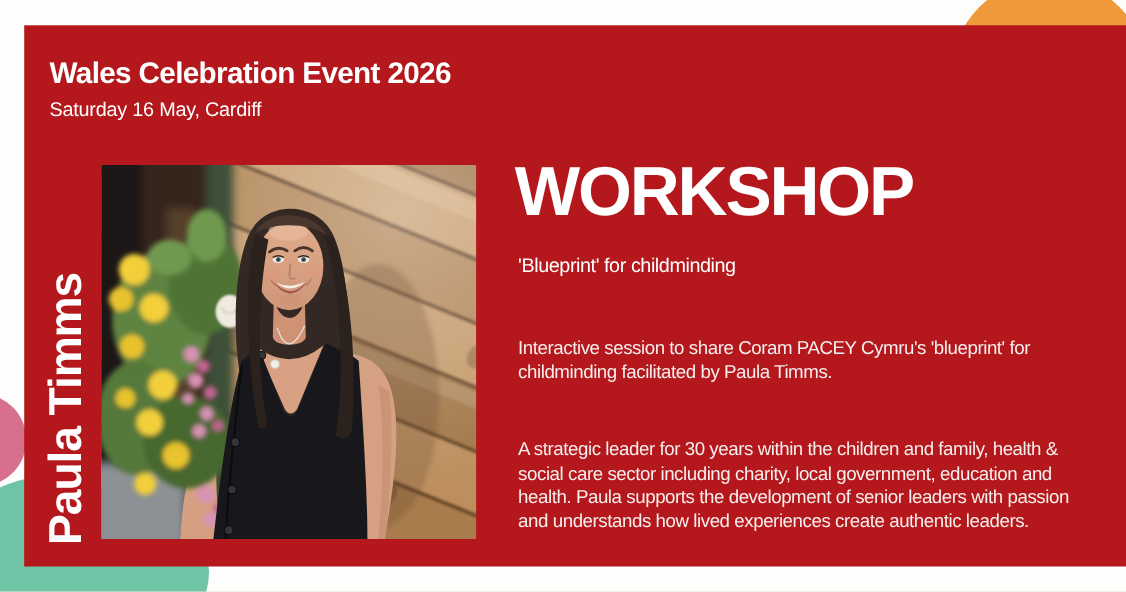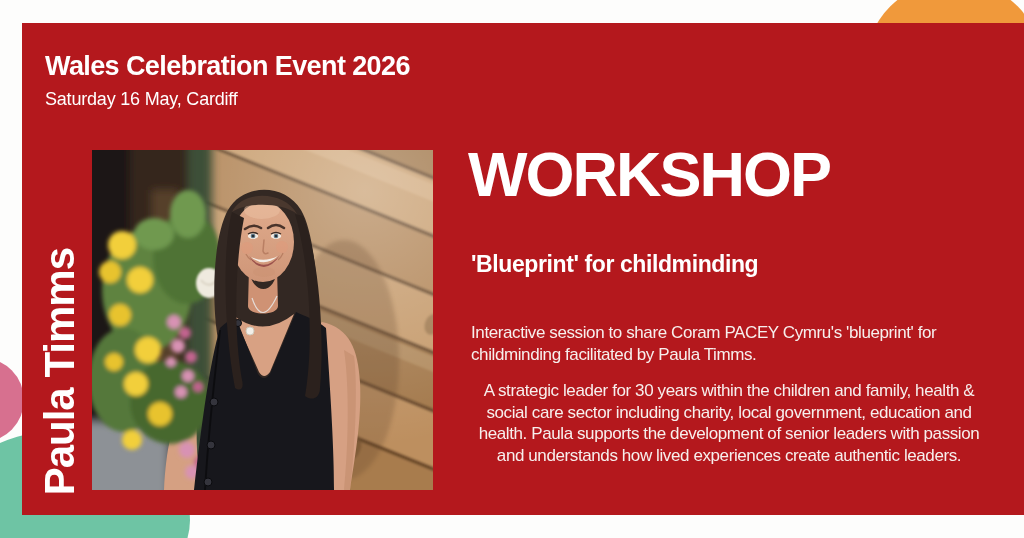--- a/index.html
+++ b/index.html
@@ -46,31 +46,31 @@
     overflow:hidden;
   }
   .photo svg{display:block;}
   .workshop-heading{
     position:absolute;left:446px;top:120px;
     font-size:63px;font-weight:bold;letter-spacing:-2px;
     color:var(--heading-white,#FFFFFF);
     line-height:1;
   }
   .session-title{
-    position:absolute;left:449px;top:228px;
-    font-size:23px;font-weight:bold;letter-spacing:-0.4px;
+    position:absolute;left:449px;top:208px;
+    font-size:18px;font-weight:normal;letter-spacing:-0.4px;
     color:var(--heading-white,#FFFFFF);
   }
   .body-text{
     position:absolute;left:449px;margin:0;width:516px;
     font-size:17px;font-weight:400;letter-spacing:-0.4px;line-height:21.5px;
     color:var(--body-white,#F7EFED);
   }
-  .body-text.p1{top:299px;}
-  .body-text.p2{top:357px;text-align:center;}
+  .body-text.p1{top:283px;}
+  .body-text.p2{top:375px;}
 </style>
 </head>
 <body>
 
 <div class="page">
 
   <div class="shape orange"></div>
   <div class="shape navy"></div>
   <div class="shape pink"></div>
   <div class="shape teal"></div>

